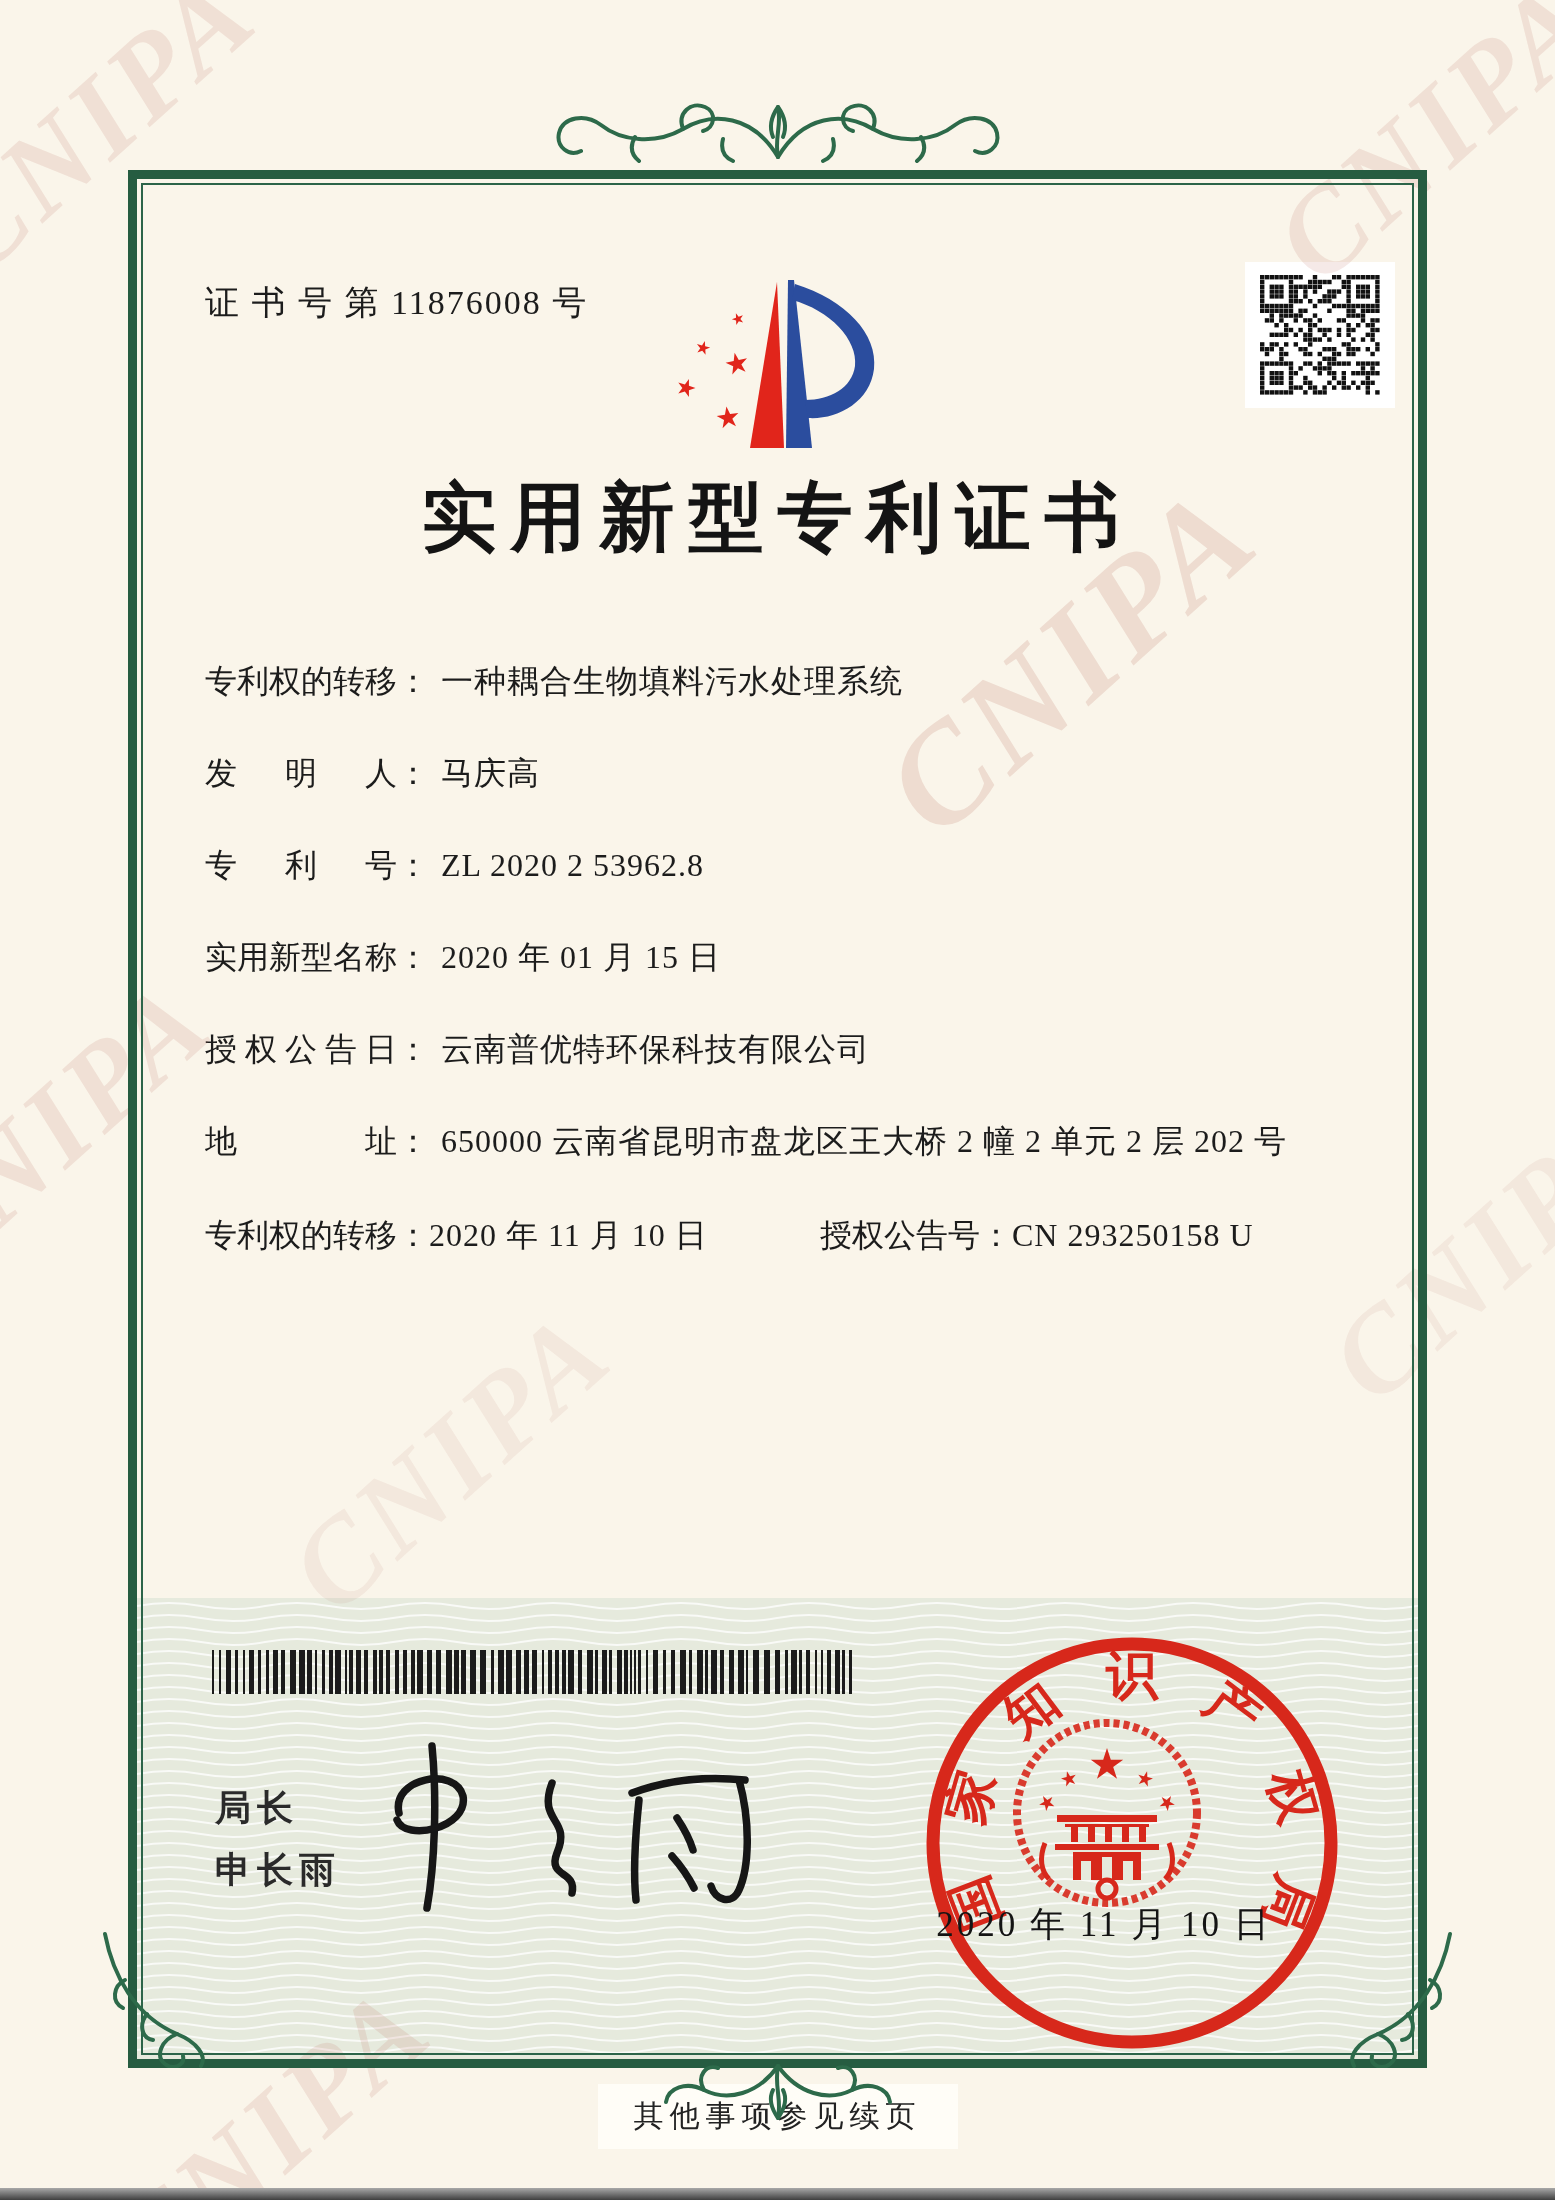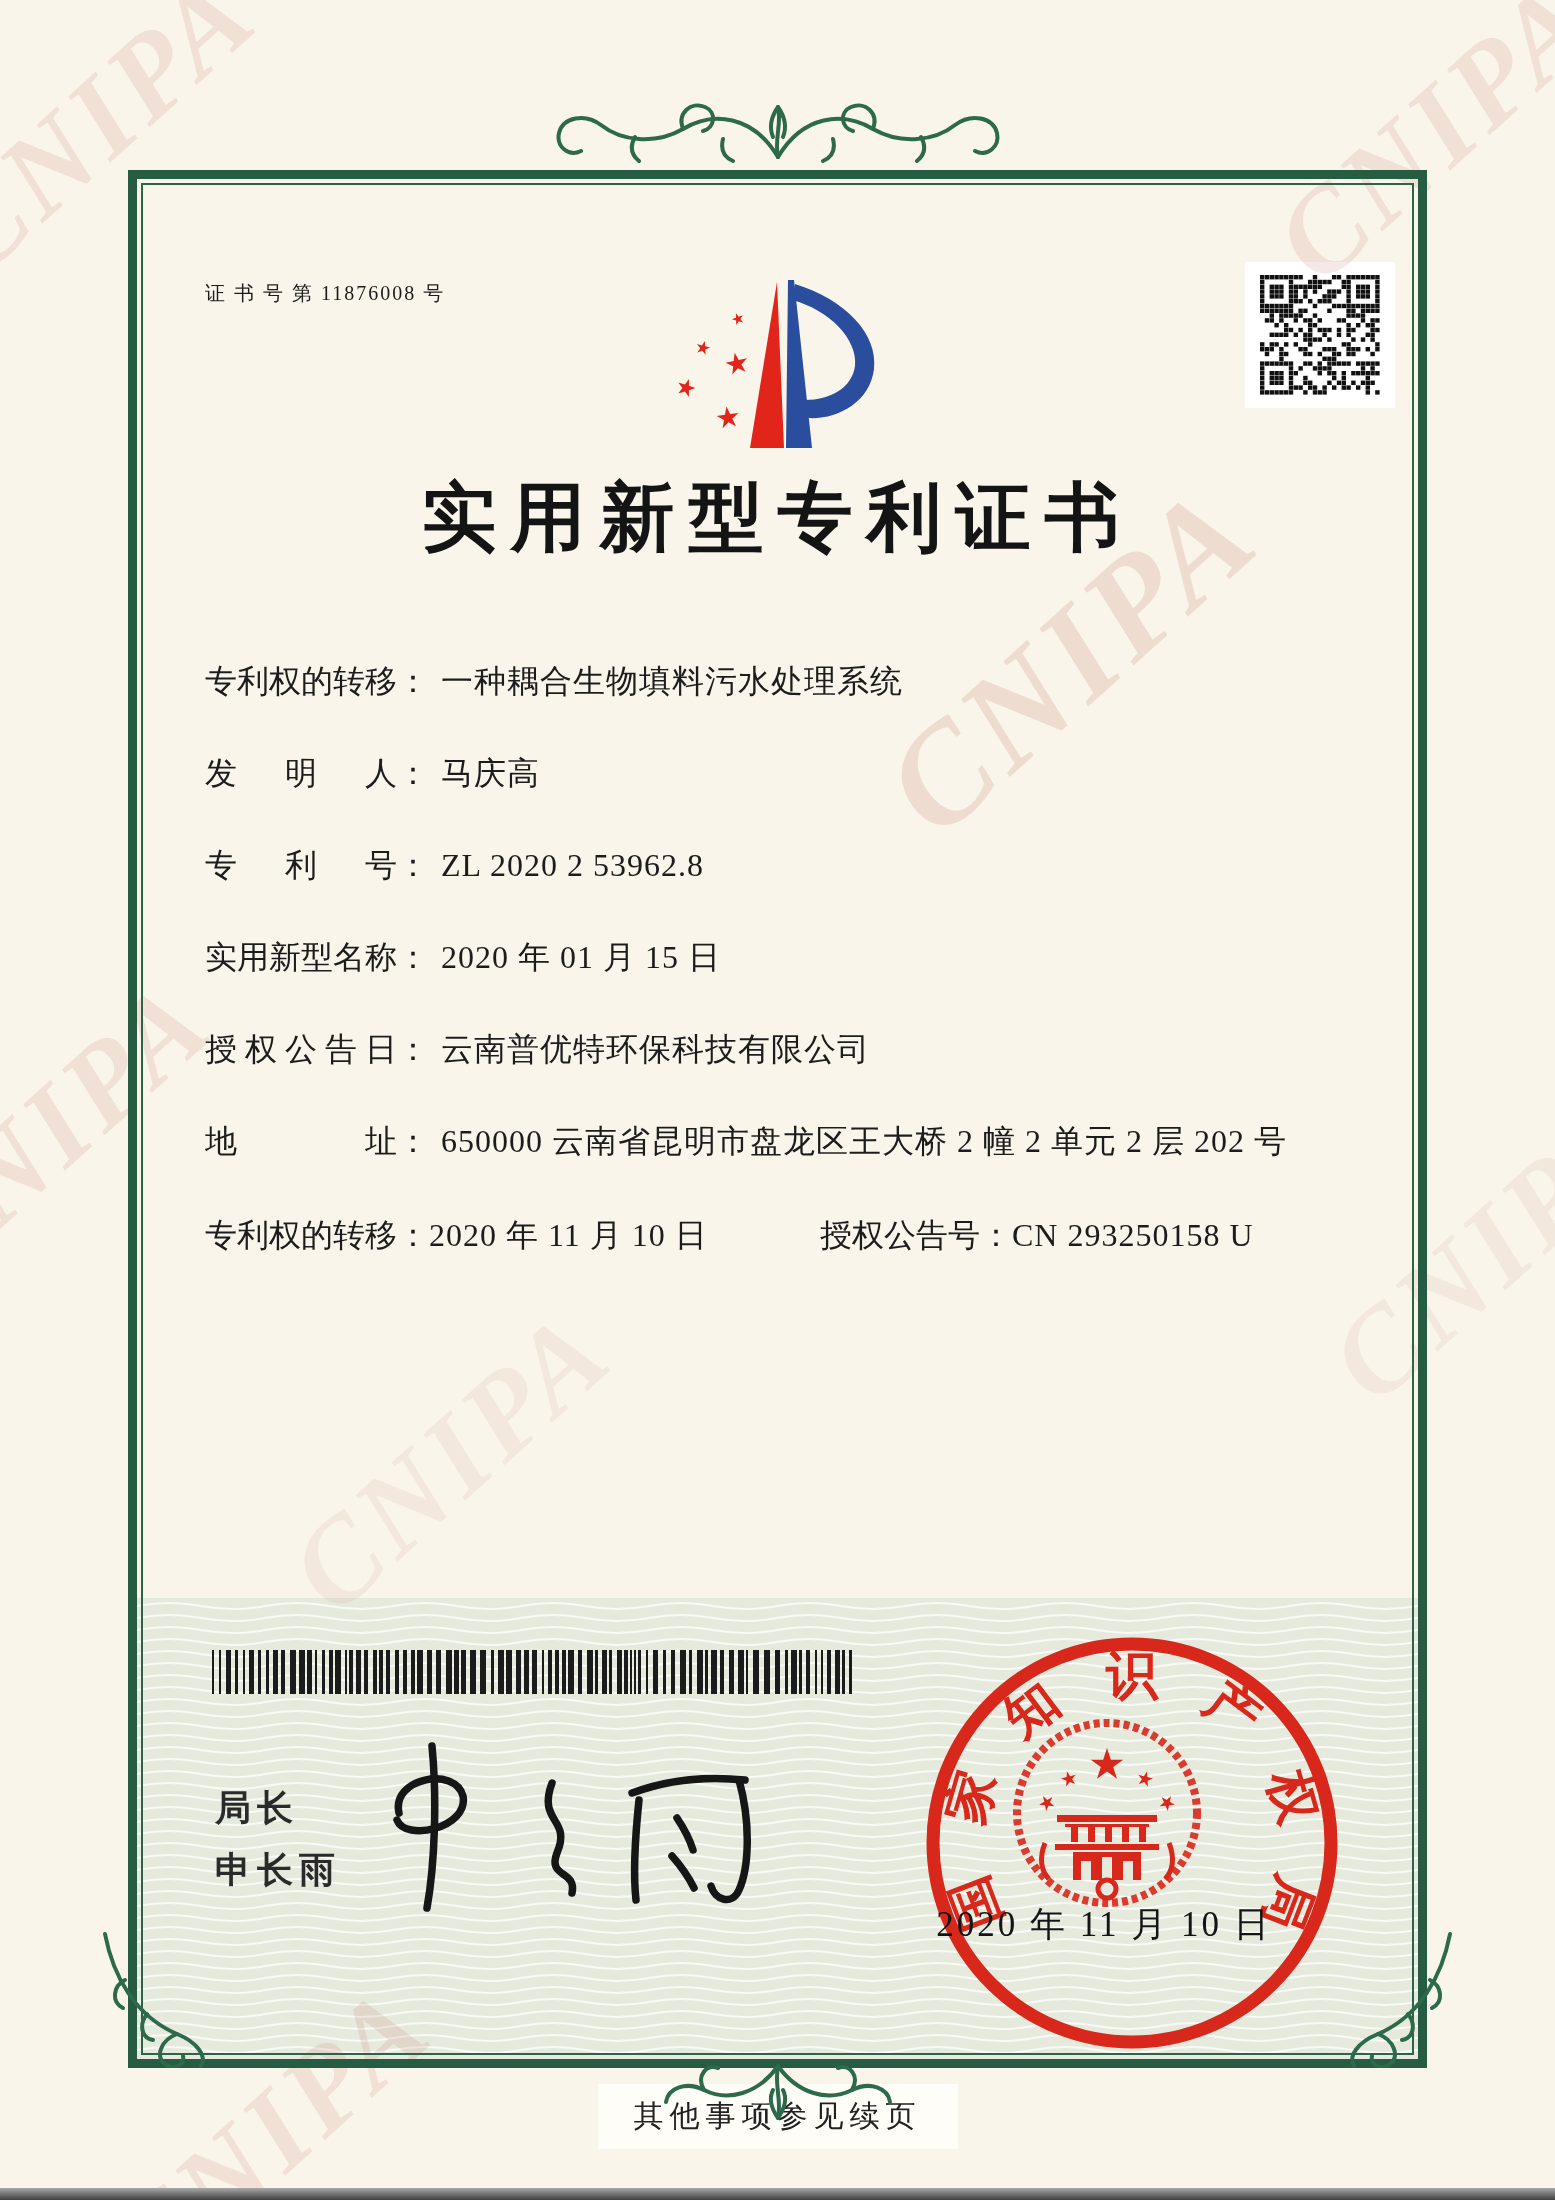--- a/index.html
+++ b/index.html
@@ -28,21 +28,21 @@
   .frame{
     position:absolute;left:128px;top:170px;width:1281px;height:1880px;
     border:9px solid #265c41;z-index:6;pointer-events:none;
   }
   .frame::after{
     content:"";position:absolute;inset:4px;border:2px solid #2c6449;
   }
   .orn{position:absolute;z-index:7;pointer-events:none;}
 
   
-  .cert-no{left:205px;top:280px;font-size:20px;letter-spacing:2px;z-index:2;}
+  .cert-no{left:205px;top:280px;font-size:34px;letter-spacing:2px;z-index:2;}
   .logo{left:678px;top:248px;z-index:2;}
   .qr{left:1245px;top:262px;width:150px;height:146px;background:#ffffff;z-index:2;}
   .title{
     left:0;right:0;top:468px;text-align:center;z-index:2;
     font-size:75px;font-weight:700;letter-spacing:14px;color:#141414;
   }
 
   
   .frow{left:205px;z-index:2;font-size:32px;white-space:nowrap;}
   .f-label{display:inline-block;width:192px;text-align:justify;text-align-last:justify;}

